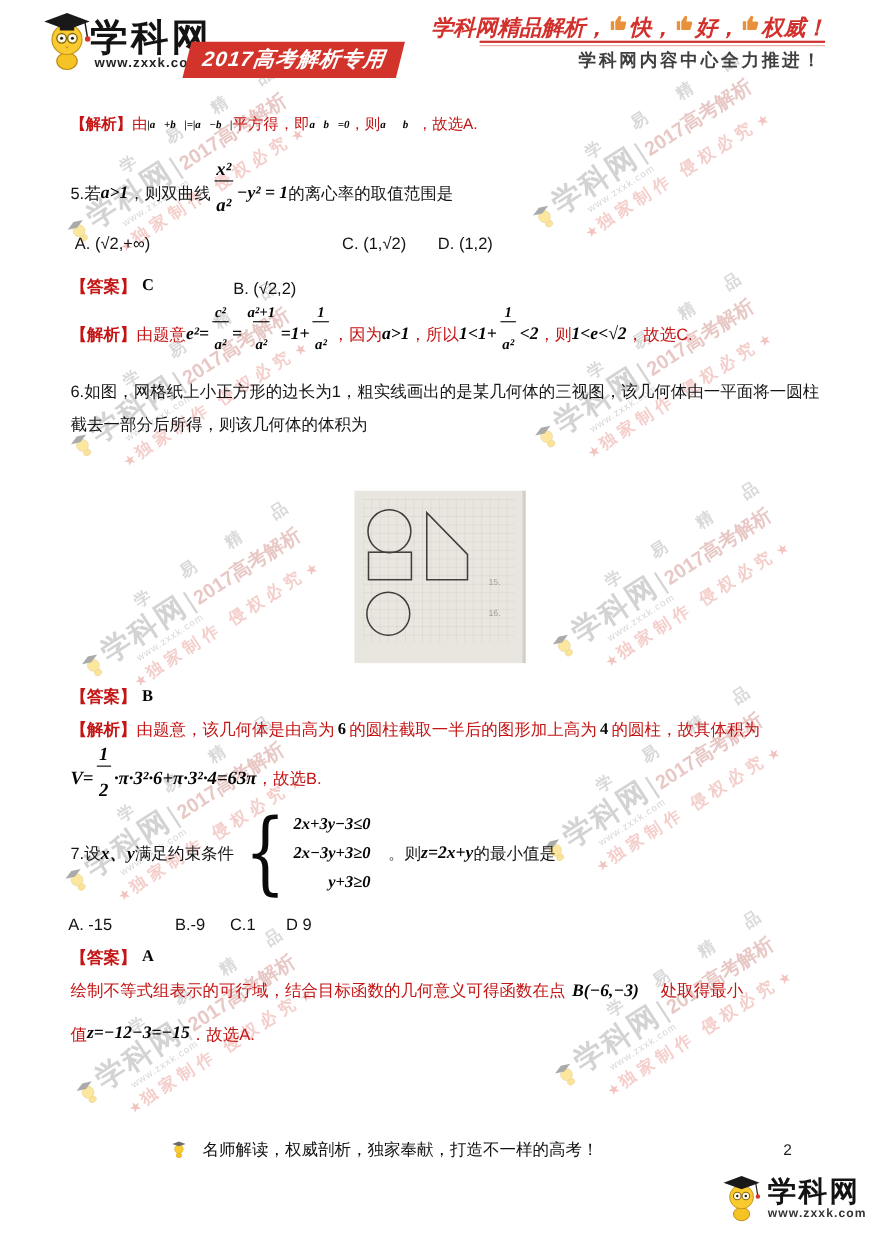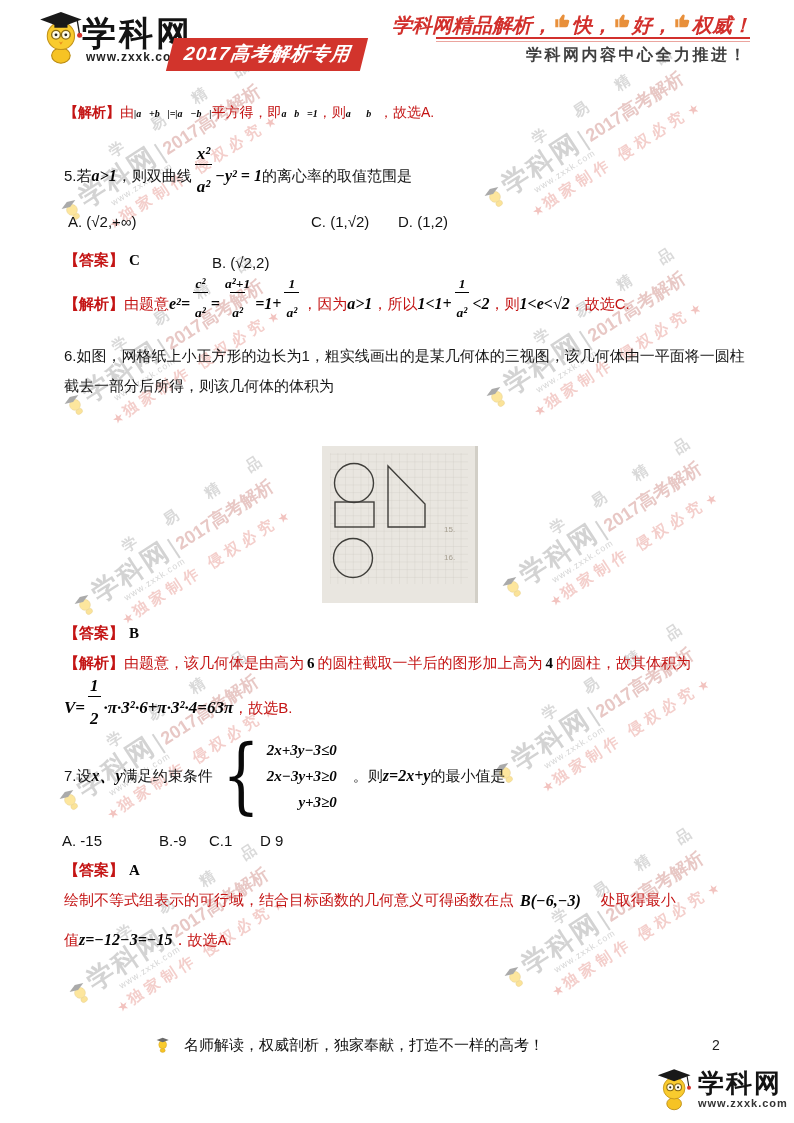--- a/index.html
+++ b/index.html
@@ -265,21 +265,21 @@
     <span>好，</span>
     <svg viewBox="0 0 20 20" width="17" height="17">
         <path d="M1.5 8.5h3.6V18H1.5zM6.3 18h8.1c1 0 1.9-.7 2.1-1.7l1.4-5.2c.3-1.1-.5-2.1-1.6-2.1h-4.6l.9-4.3c.2-1-.6-1.9-1.6-1.9-.6 0-1.2.3-1.5.9L6.3 8.5z" fill="#e8903b"></path>
       </svg>
     <span>权威！</span>
   </div>
   <div class="slogan-underline"></div>
   <div class="subslogan">学科网内容中心全力推进！</div>
 
   <div class="row row-q4" style="left:64px;top:92px;height:42px;">
-    <span class="lbl">【解析】</span><span class="r">由</span><span class="m">|a⃗+b⃗|=|a⃗−b⃗|</span><span class="r">平方得</span><span class="r">，即</span><span class="m">a⃗b⃗=1</span><span class="r">，则</span><span class="m">a⃗⊥b⃗</span><span class="r">，故选A.</span>
+    <span class="lbl">【解析】</span><span class="r">由</span><span class="m">|a⃗+b⃗|=|a⃗−b⃗|</span><span class="r">平方得</span><span class="r">，即</span><span class="m">a⃗b⃗=0</span><span class="r">，则</span><span class="m">a⃗⊥b⃗</span><span class="r">，故选A.</span>
   </div>
 
   <div class="row" style="left:64px;top:146px;height:60px;">
     <span>5.若</span><span class="m">a&gt;1</span><span>，则双曲线</span><span class="frac frac-lg"><span class="num">x²</span><span class="den">a²</span></span><span class="m">−y² = 1</span><span>的离心率的取值范围是</span>
   </div>
   <div class="opts" style="top:213px;">
     <span class="opt" style="left:68px;">A. (√2,+∞)</span>
     <span class="opt" style="left:212px;margin-top:41px;">B. (√2,2)</span>
     <span class="opt" style="left:311px;">C. (1,√2)</span>
     <span class="opt" style="left:398px;">D. (1,2)</span>

